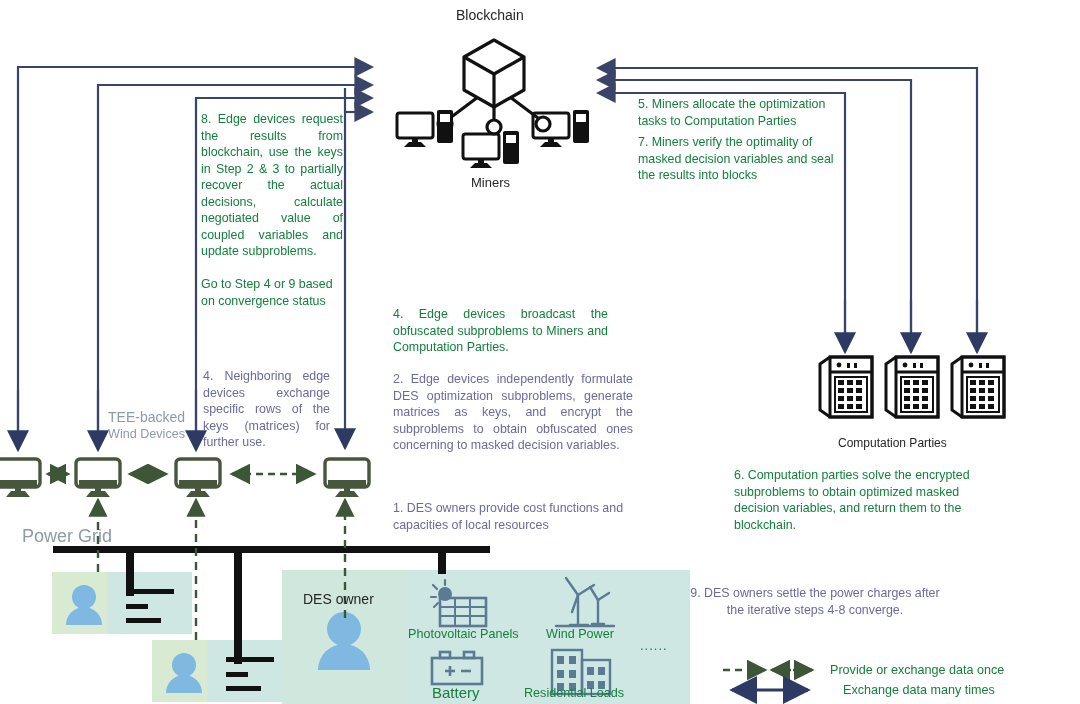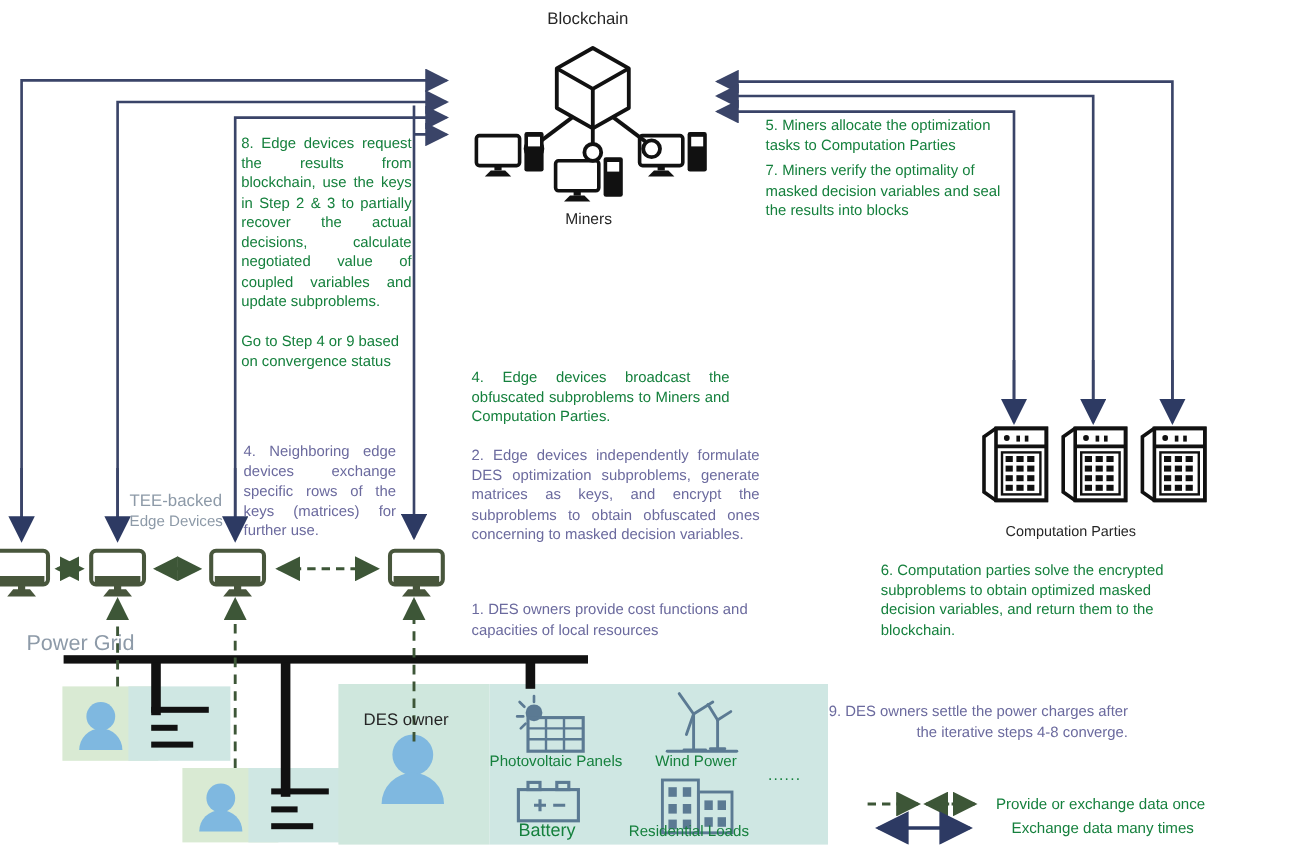--- a/index.html
+++ b/index.html
@@ -320,21 +320,21 @@
   </g>
 </svg>
 
 <div class="lbl" style="left:456px;top:7px;font-size:14px;">Blockchain</div>
 
 <div class="lbl" style="left:471px;top:175px;font-size:13px;">Miners</div>
 
 <div class="lbl" style="left:838px;top:436px;font-size:12px;">Computation Parties</div>
 
 <div class="txt grayblue" style="left:108px;top:409px;font-size:14px;">TEE-backed</div>
-<div class="txt grayblue" style="left:108px;top:426px;font-size:12.6px;">Edge Devices</div>
+<div class="txt grayblue" style="left:108px;top:426px;font-size:12.6px;">Wind Devices</div>
 
 <div class="txt grayblue" style="left:22px;top:528px;font-size:18px;">Power Grid</div>
 
 <div class="lbl" style="left:303px;top:591px;font-size:14px;">DES owner</div>
 
 <div class="txt dark" style="left:408px;top:626px;font-size:12.6px;">Photovoltaic Panels</div>
 <div class="txt dark" style="left:546px;top:626px;font-size:12.6px;">Wind Power</div>
 <div class="txt dark" style="left:432px;top:685px;font-size:15px;">Battery</div>
 <div class="txt dark" style="left:524px;top:685px;font-size:12.6px;">Residential Loads</div>
 <div class="txt dark" style="left:640px;top:638px;font-size:13px;letter-spacing:1px;">......</div>
@@ -348,16 +348,16 @@
 <div class="txt dark just" style="left:393px;top:306px;width:215px;">4. Edge devices broadcast the obfuscated subproblems to Miners and Computation Parties.</div>
 
 <div class="txt purple just" style="left:393px;top:371px;width:240px;">2. Edge devices independently formulate DES optimization subproblems, generate matrices as keys, and encrypt the subproblems to obtain obfuscated ones concerning to masked decision variables.</div>
 
 <div class="txt purple just" style="left:203px;top:368px;width:127px;">4. Neighboring edge devices exchange specific rows of the keys (matrices) for further use.</div>
 
 <div class="txt purple" style="left:393px;top:500px;width:248px;">1. DES owners provide cost functions and capacities of local resources</div>
 
 <div class="txt dark" style="left:734px;top:467px;width:256px;">6. Computation parties solve the encrypted subproblems to obtain optimized masked decision variables, and return them to the blockchain.</div>
 
-<div class="txt purple" style="left:690px;top:585px;width:250px;text-align:right;">9. DES owners settle the power charges after the iterative steps 4-8 converge.</div>
+<div class="txt purple" style="left:690px;top:585px;width:250px;text-align:center;">9. DES owners settle the power charges after the iterative steps 4-8 converge.</div>
 
 <div class="txt dark" style="left:830px;top:662px;font-size:12.6px;">Provide or exchange data once</div>
 <div class="txt dark" style="left:843px;top:682px;font-size:12.6px;">Exchange data many times</div>
 
 </body></html>

